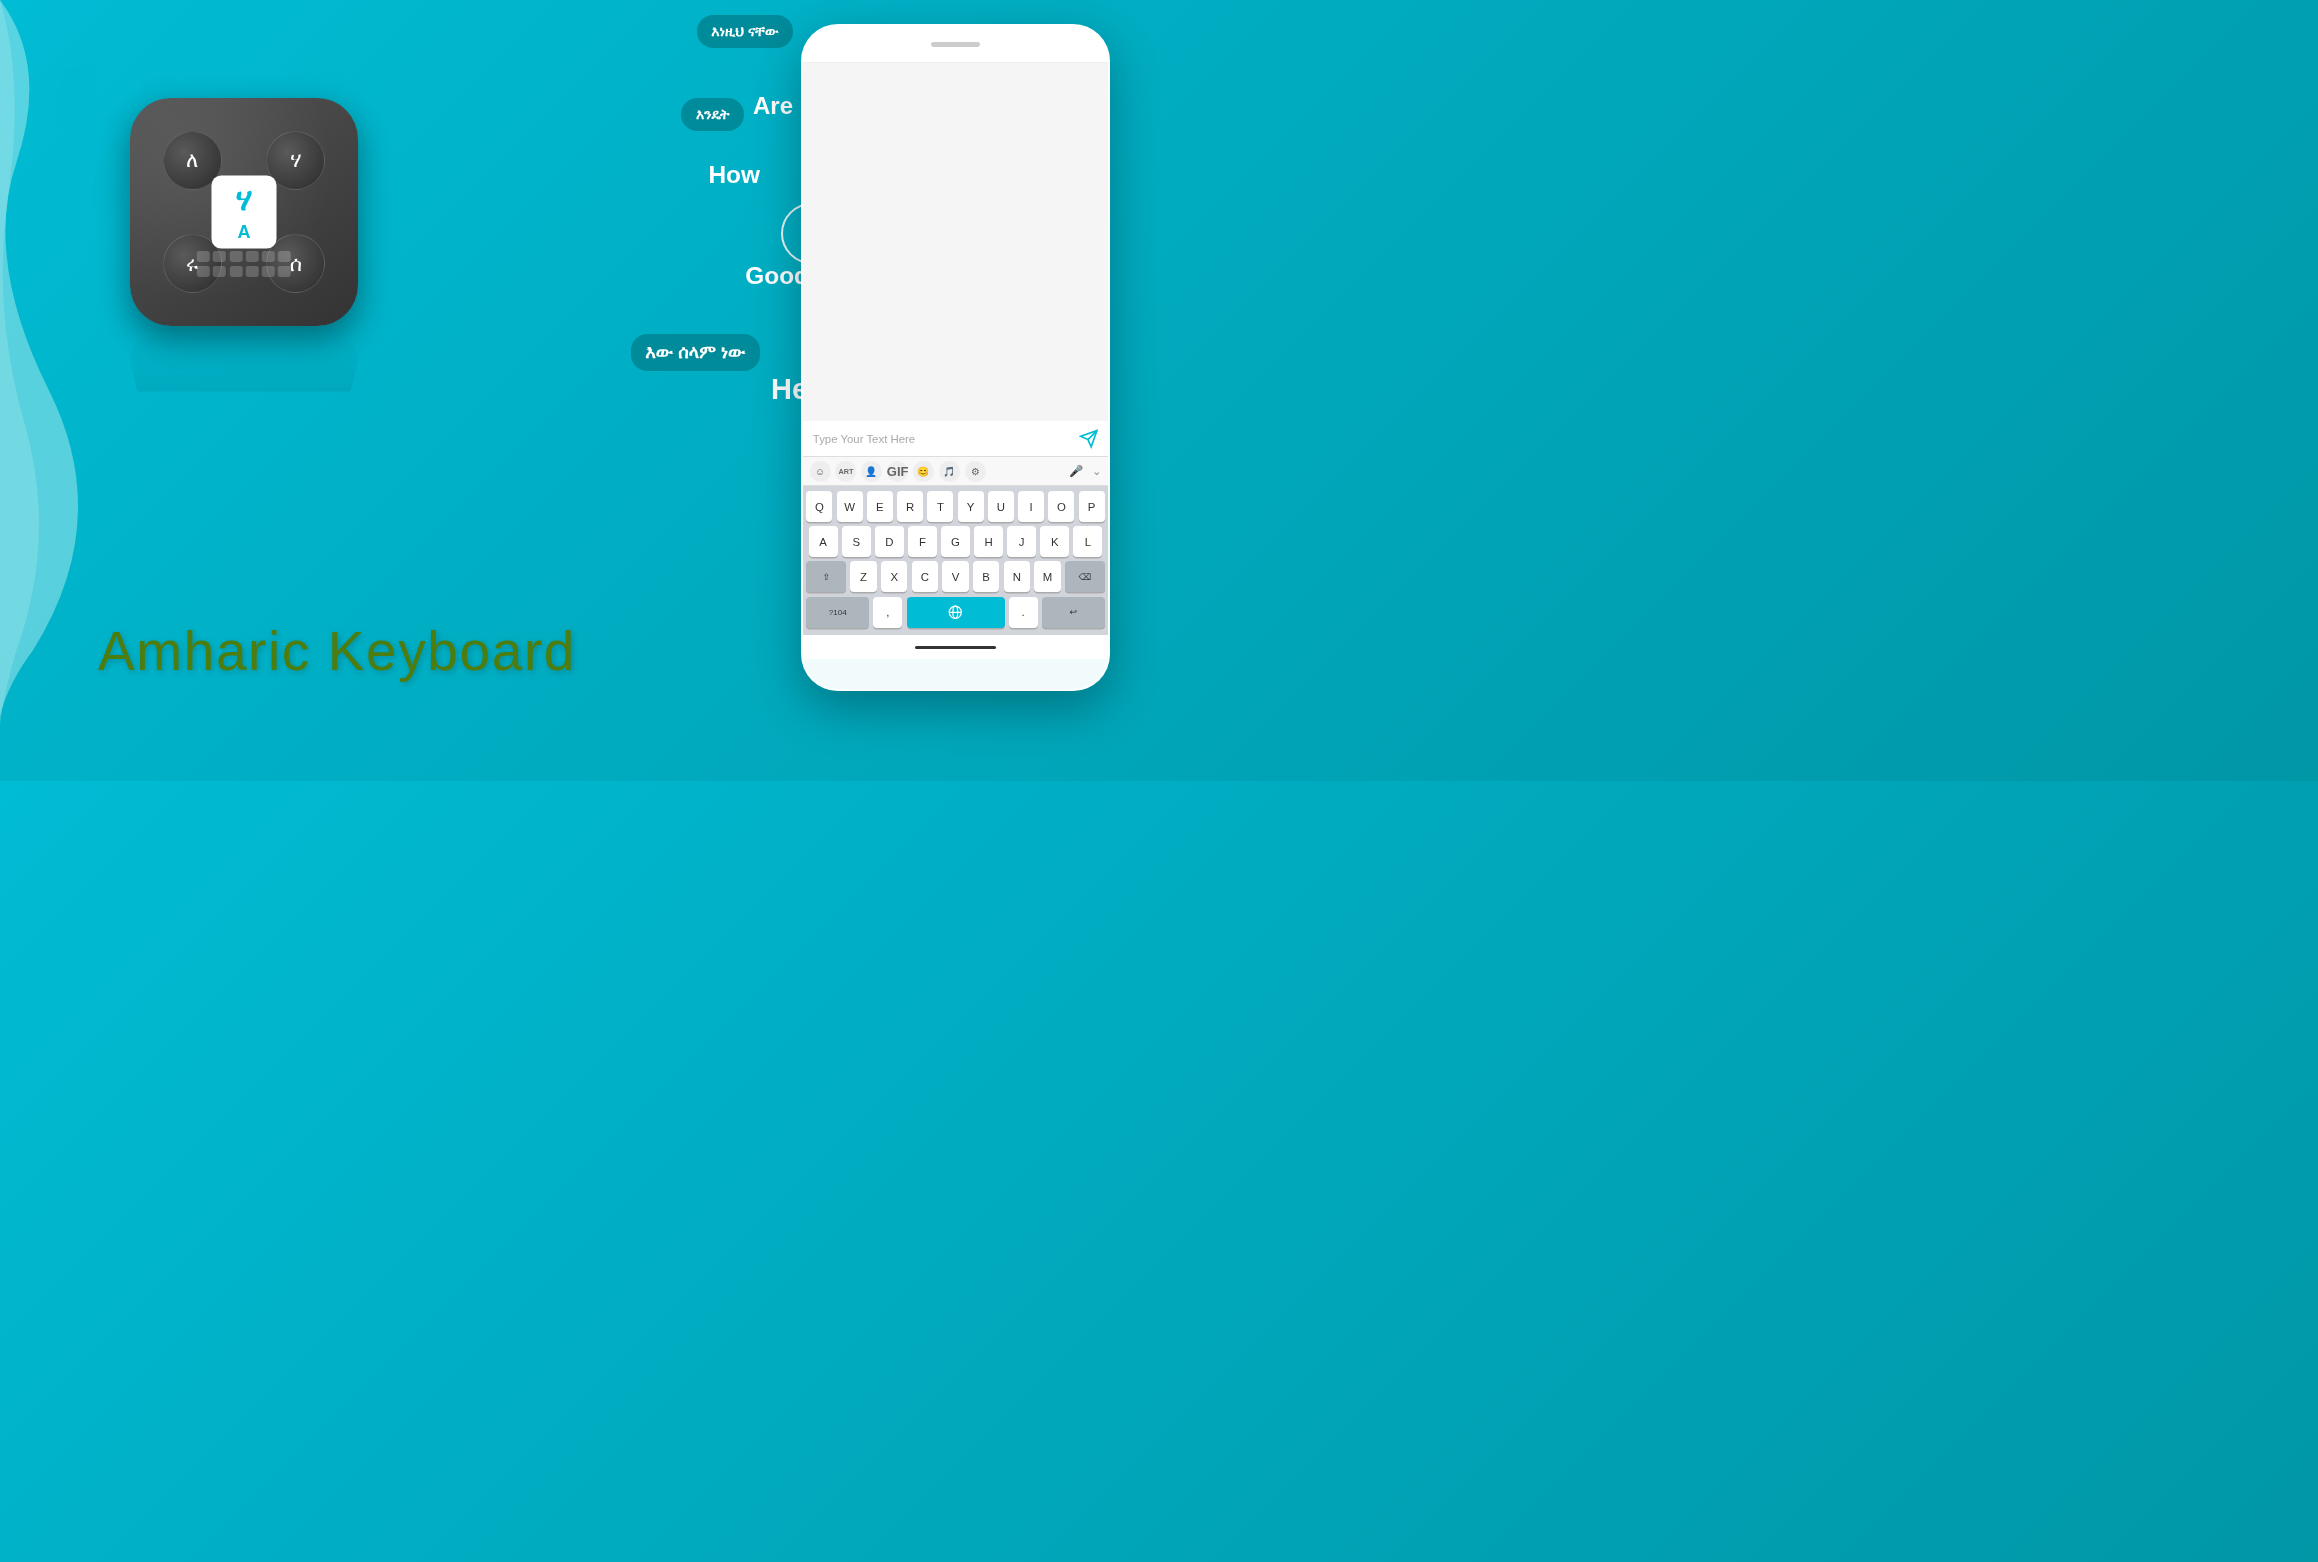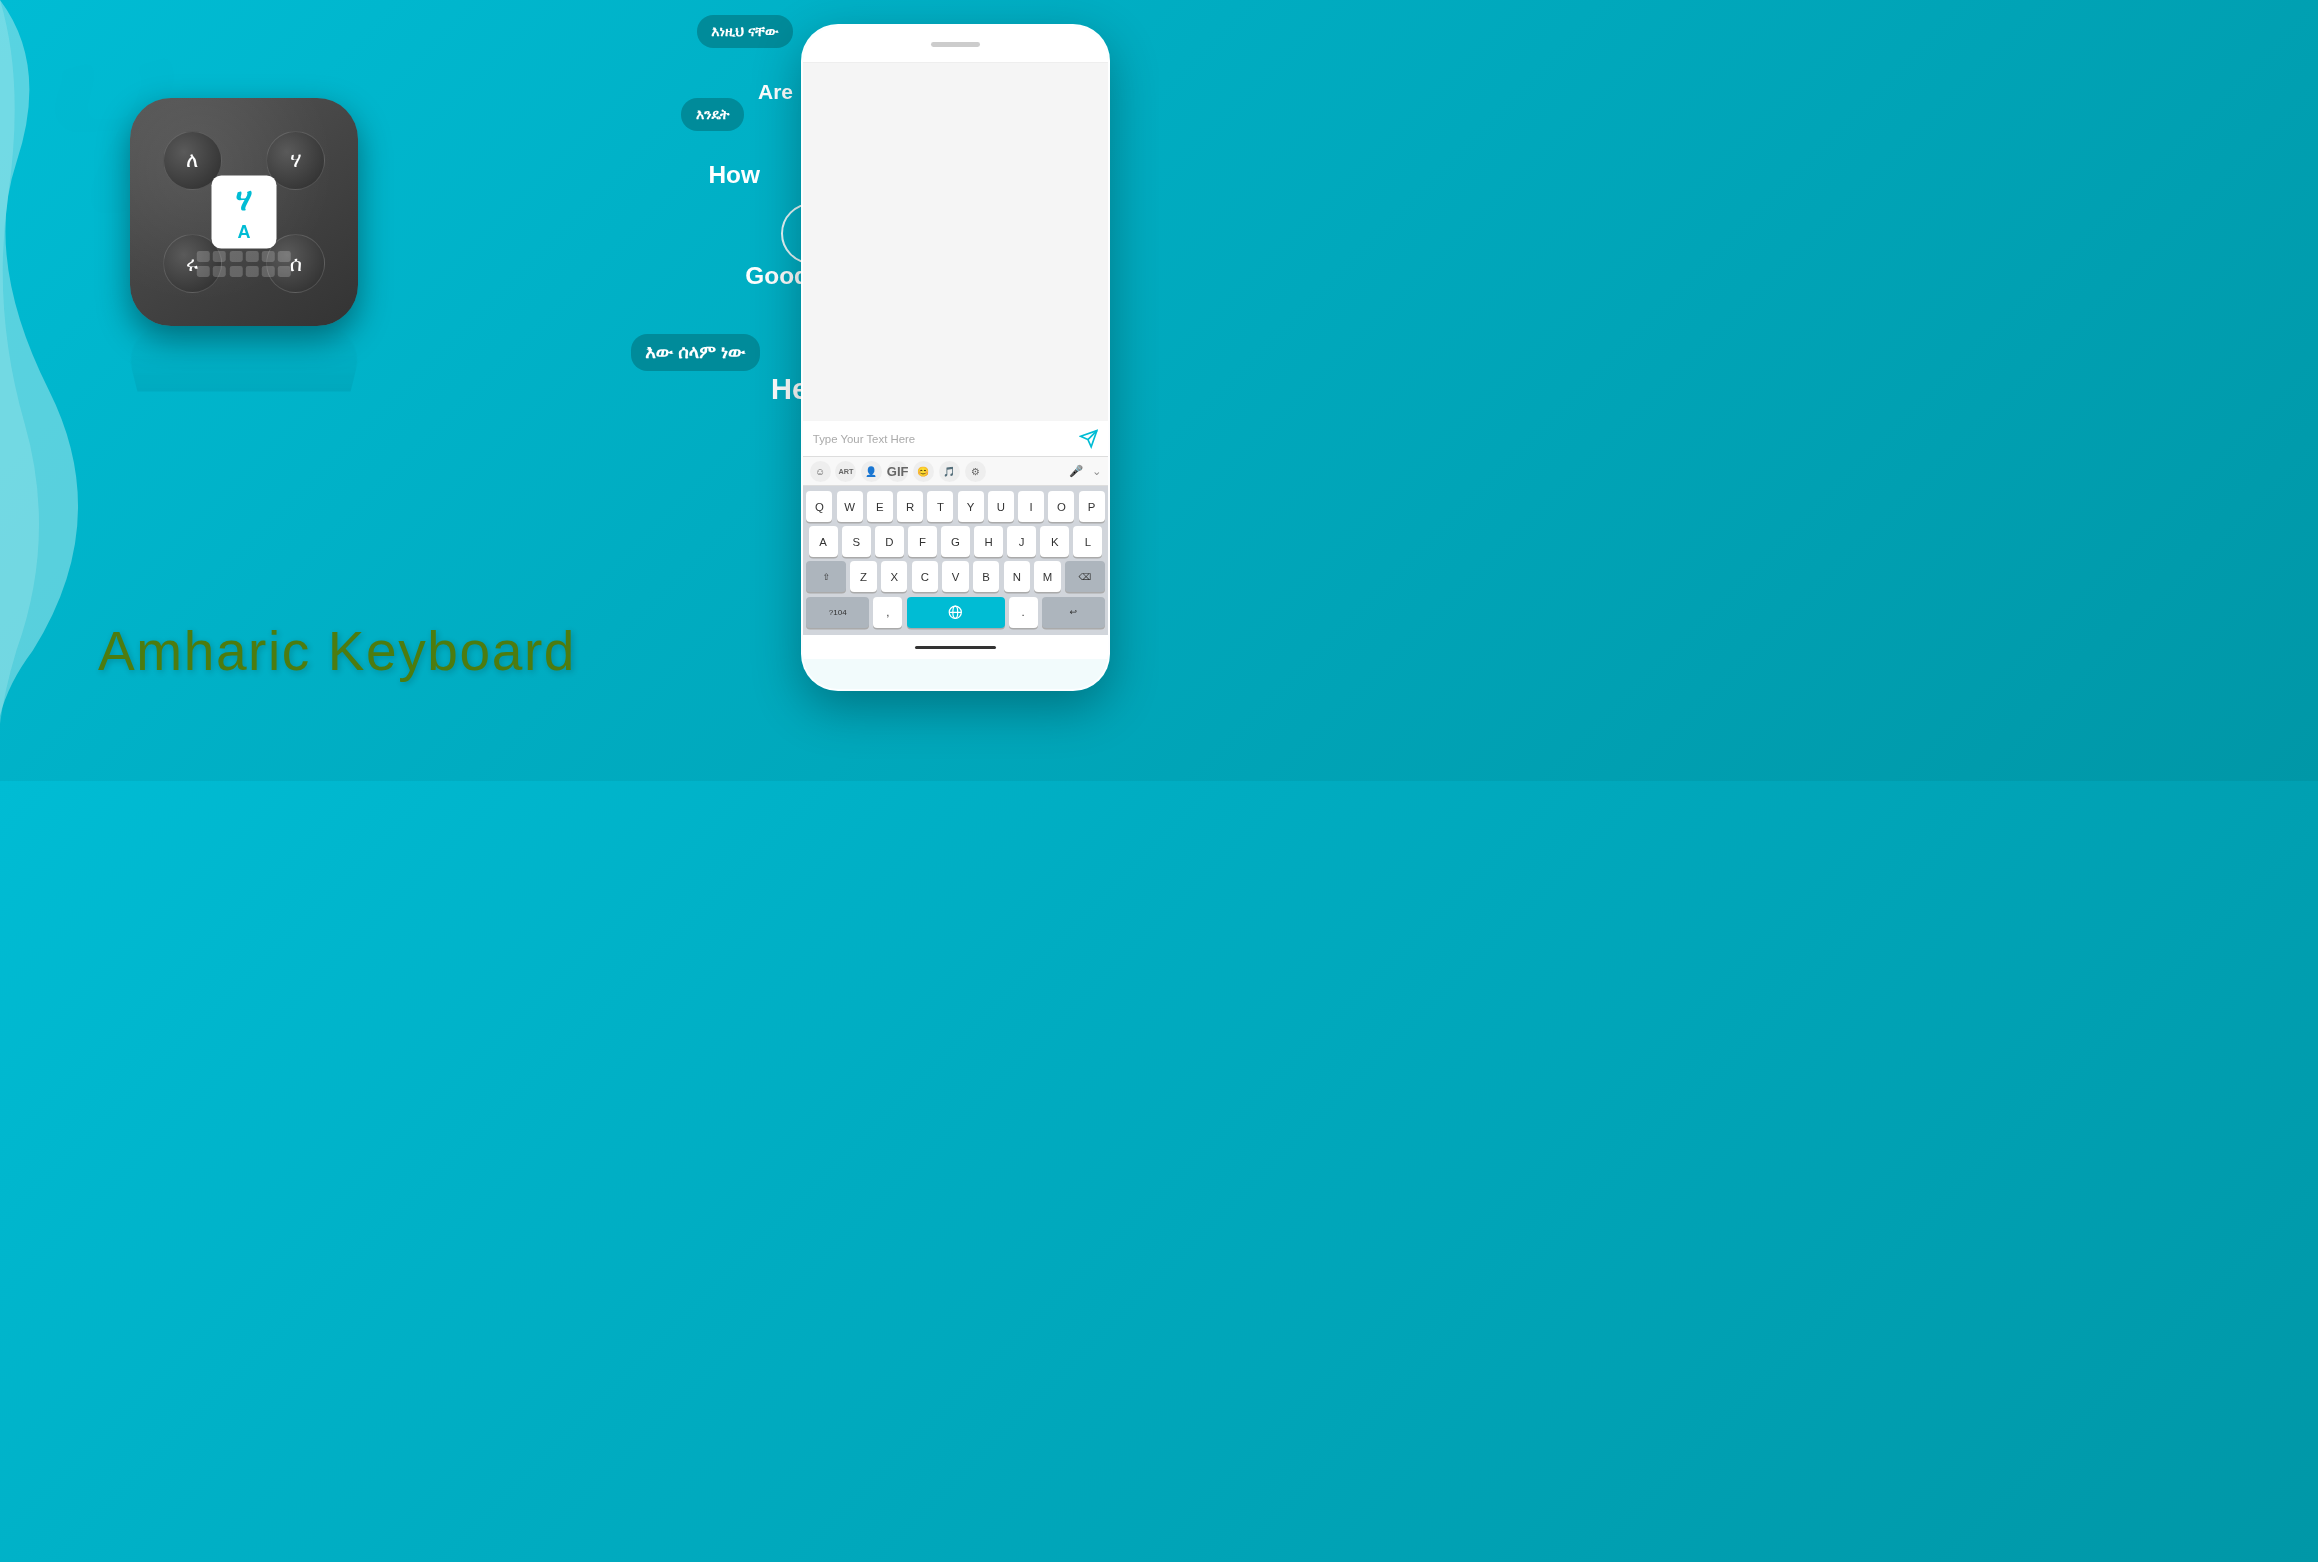--- a/index.html
+++ b/index.html
@@ -453,21 +453,21 @@
 </div>
 
 <div class="bubble bubble-teal" style="top:334px; right:399px; font-size:18px;">
   <span>እው ሰላም ነው</span>
 </div>
 
 <div class="bubble bubble-teal" style="top:342px; right:69px; font-size:16.3px;">
   <span>ዋዉ</span>
 </div>
 
-<div class="text-word" style="top:80px; right:366px; font-size:21px;">Are</div>
+<div class="text-word" style="top:92px; right:366px; font-size:24px;">Are</div>
 <div class="text-word" style="top:129px; right:114px; font-size:33px; font-weight:900;">Friend</div>
 <div class="text-word" style="top:161px; right:399px; font-size:24.4px;">How</div>
 <div class="text-word" style="top:234px; right:138px; font-size:23px;">You</div>
 <div class="text-word" style="top:262px; right:350px; font-size:24.4px;">Good</div>
 <div class="text-word" style="top:319px; right:203px; font-size:23px;">Hi</div>
 <div class="text-word" style="top:373px; right:317px; font-size:29px; font-weight:900;">Hello</div>
 <div class="text-word" style="top:381px; right:85px; font-size:29px; font-weight:900;">wow</div>
 
 <div class="phone-container">
   <div class="phone">

